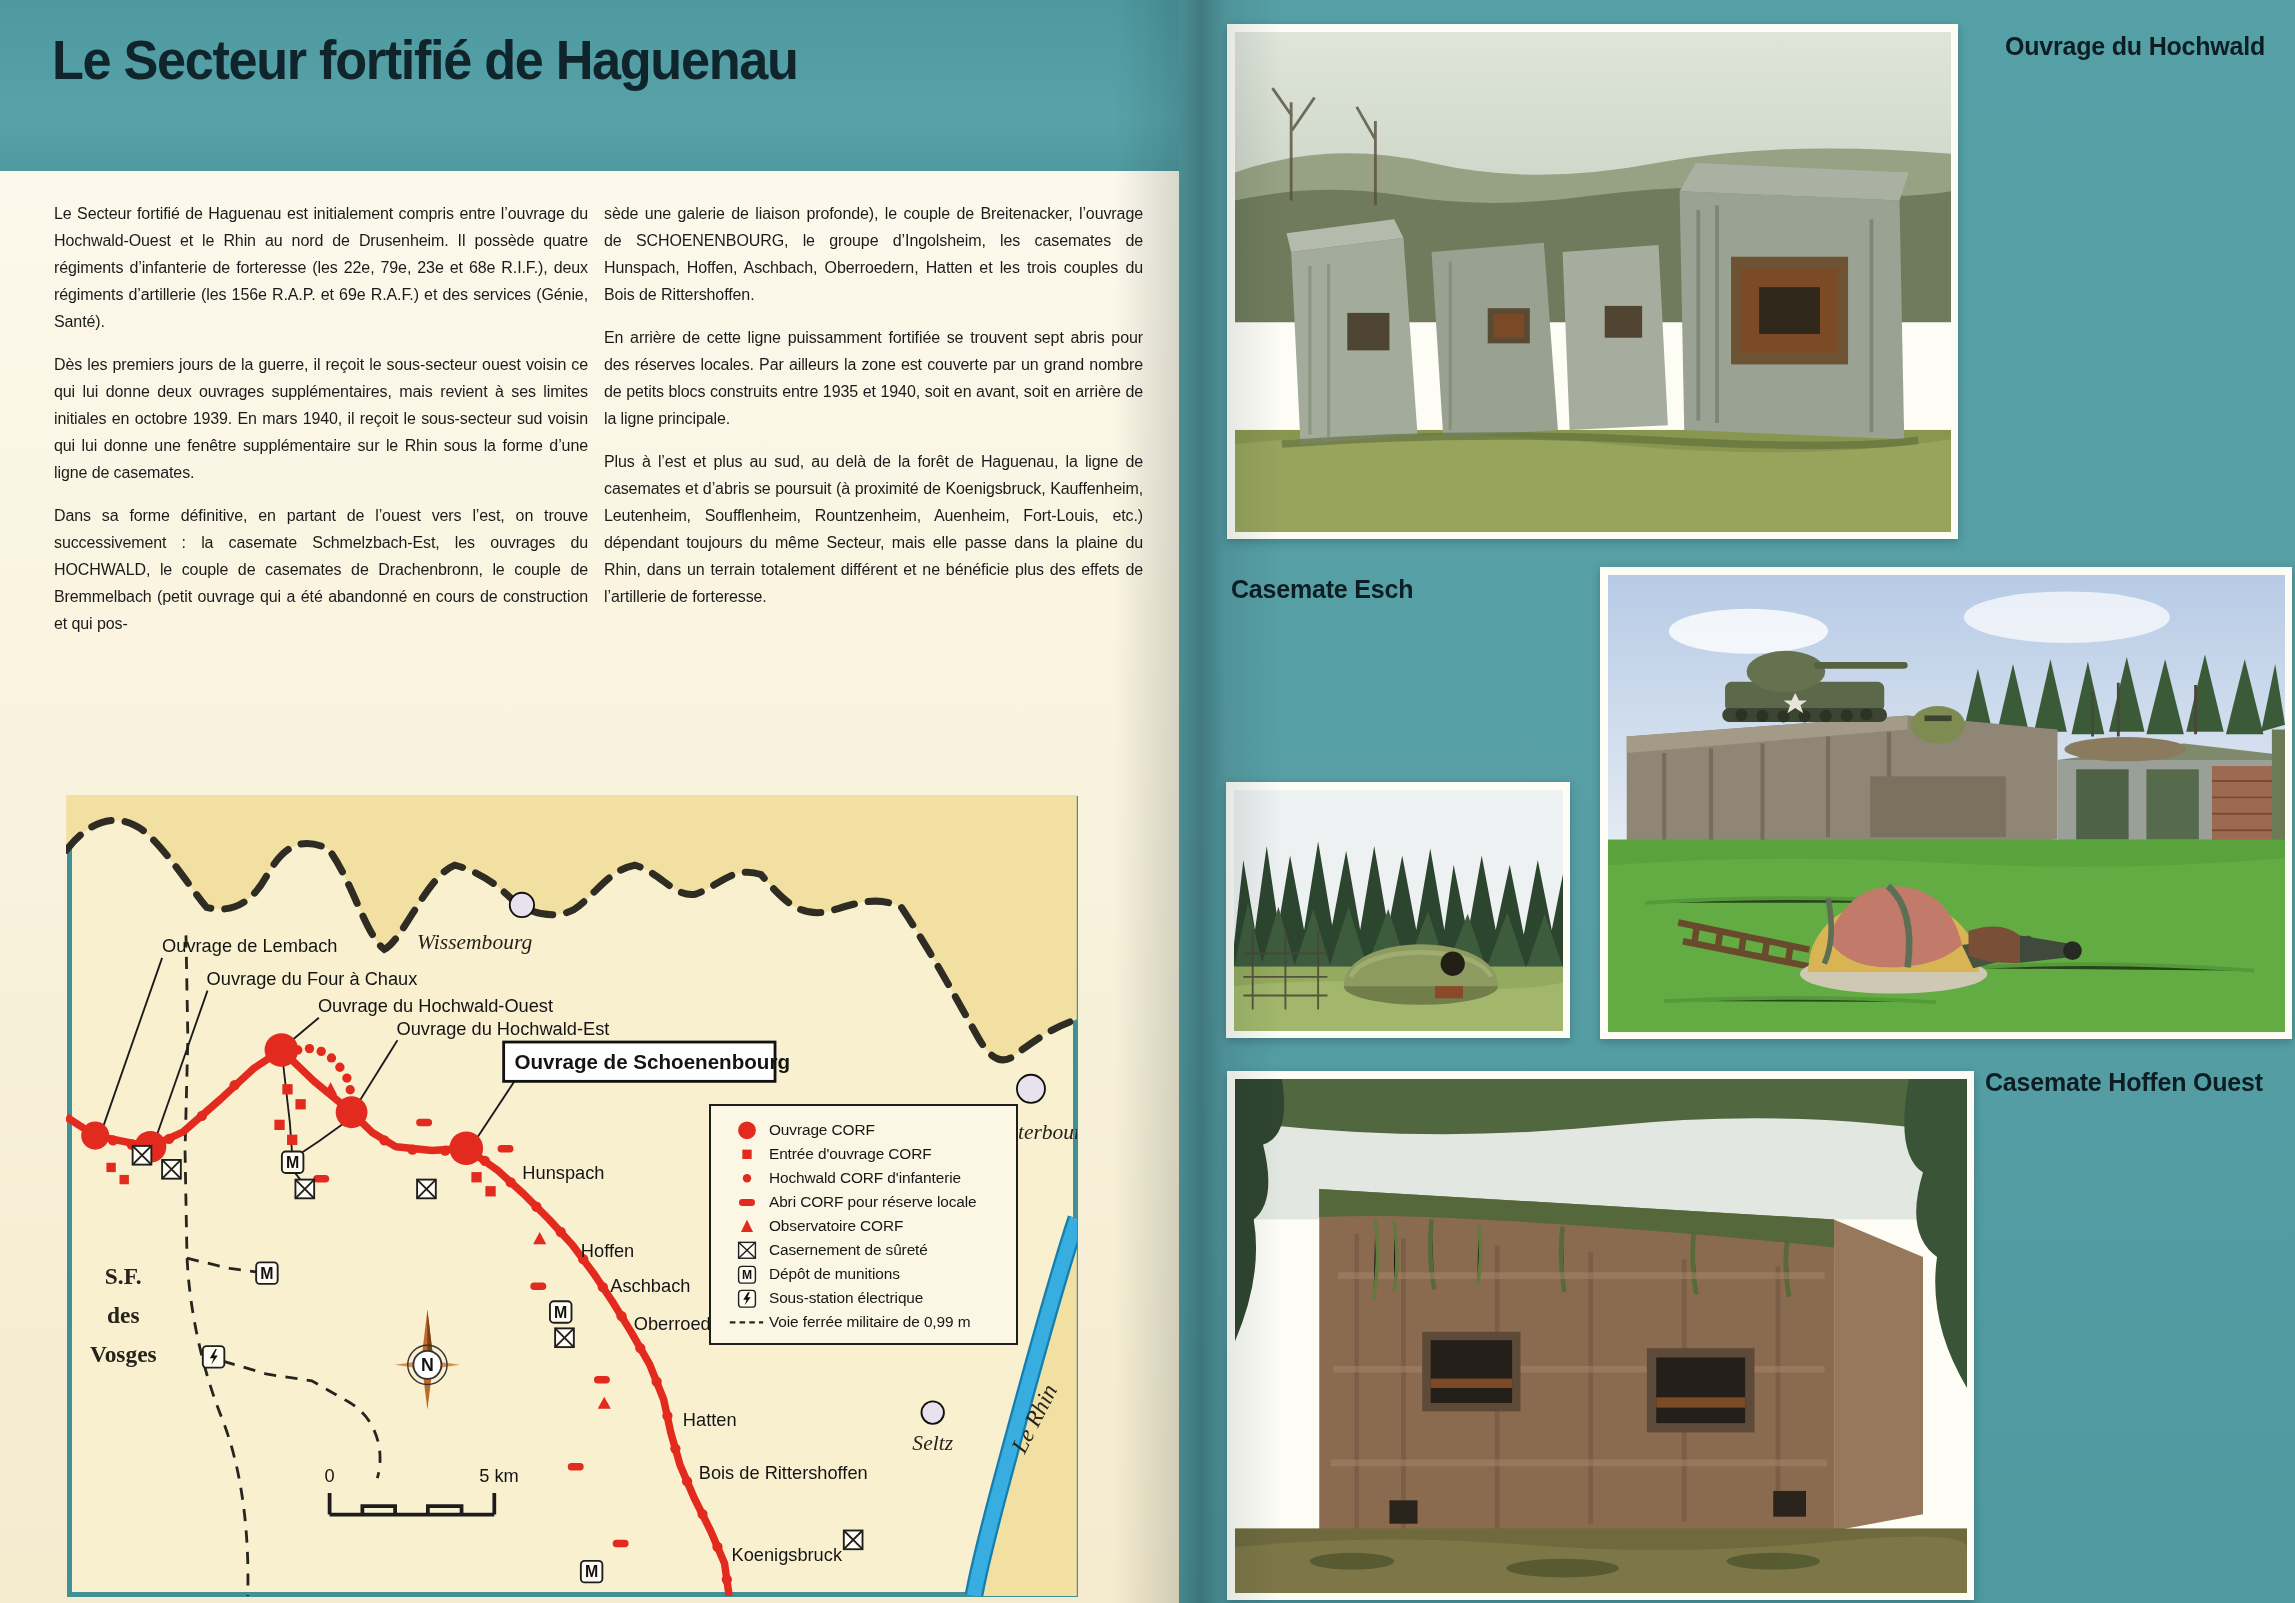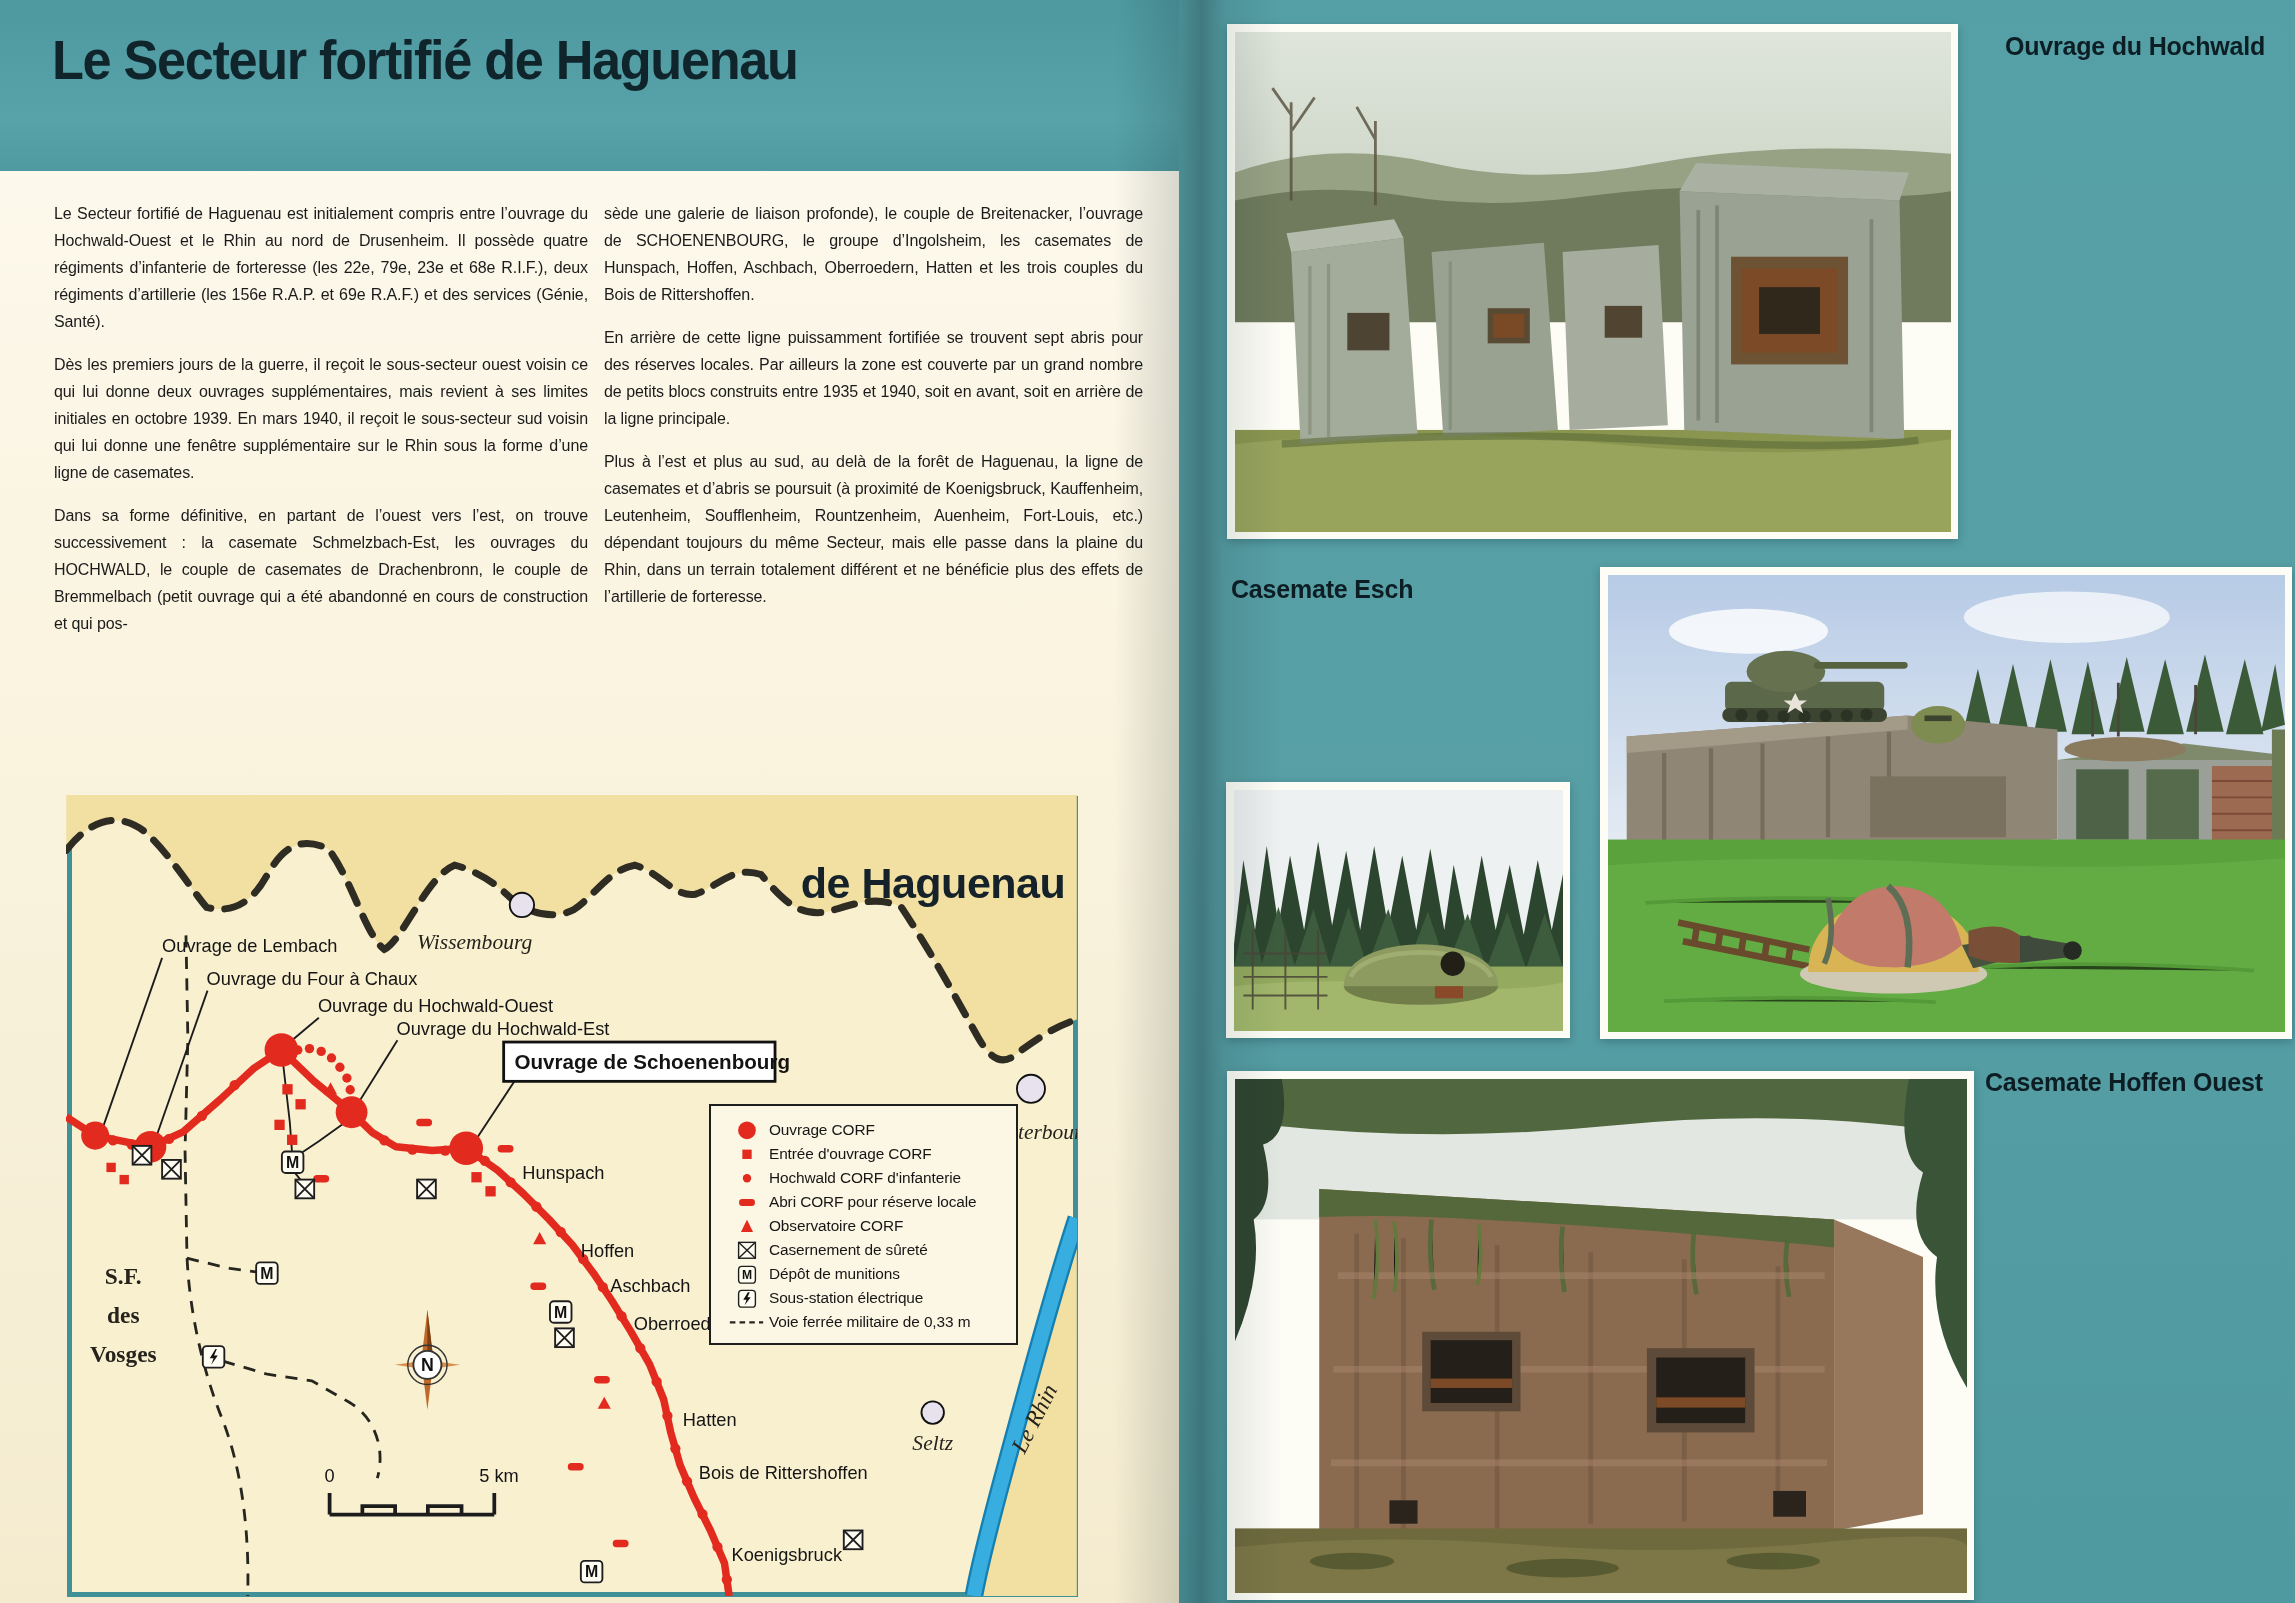--- a/index.html
+++ b/index.html
@@ -263,21 +263,20 @@
         <g stroke="#1c1c1c" stroke-width="8" fill="none">
           <path d="M563,1538 H915"></path>
           <path d="M563,1538 V1492 M915,1538 V1492"></path>
           <path d="M633,1538 V1520 H703 V1538 M773,1538 V1520 H845 V1538" stroke-width="8"></path>
         </g>
         <text class="lbl" text-anchor="middle" x="563" y="1468">0</text>
         <text class="lbl" text-anchor="middle" x="925" y="1468">5 km</text>
       </svg>
 
       <div id="map-title">
-        <div>de Haguenau</div>
       </div>
 
       <div id="legend">
         <div class="lg-row">
           <span class="lg-icon">
               <svg width="28" height="20.6" viewBox="0 0 60 44">
                 <circle cx="30" cy="22" r="19" fill="#e32a1e"></circle>
               </svg>
             </span>
           <span class="lg-label">Ouvrage CORF</span>
@@ -342,21 +341,21 @@
               </svg>
             </span>
           <span class="lg-label">Sous-station électrique</span>
         </div>
         <div class="lg-row">
           <span class="lg-icon">
               <svg width="37" height="20.6" viewBox="0 0 80 44">
                 <path d="M4,22 H76" stroke="#26261f" stroke-width="5" stroke-dasharray="12 9"></path>
               </svg>
             </span>
-          <span class="lg-label">Voie ferrée militaire de 0,33 m</span>
+          <span class="lg-label">Voie ferrée militaire de 0,99 m</span>
         </div>
       </div>
     </div>
   </div>
 
   <div id="right-page">
 
     <div class="caption" style="left:826px;top:32px;">Ouvrage du Hochwald</div>
 
     <div class="photo" style="left:48px;top:24px;width:731px;height:515px;">

